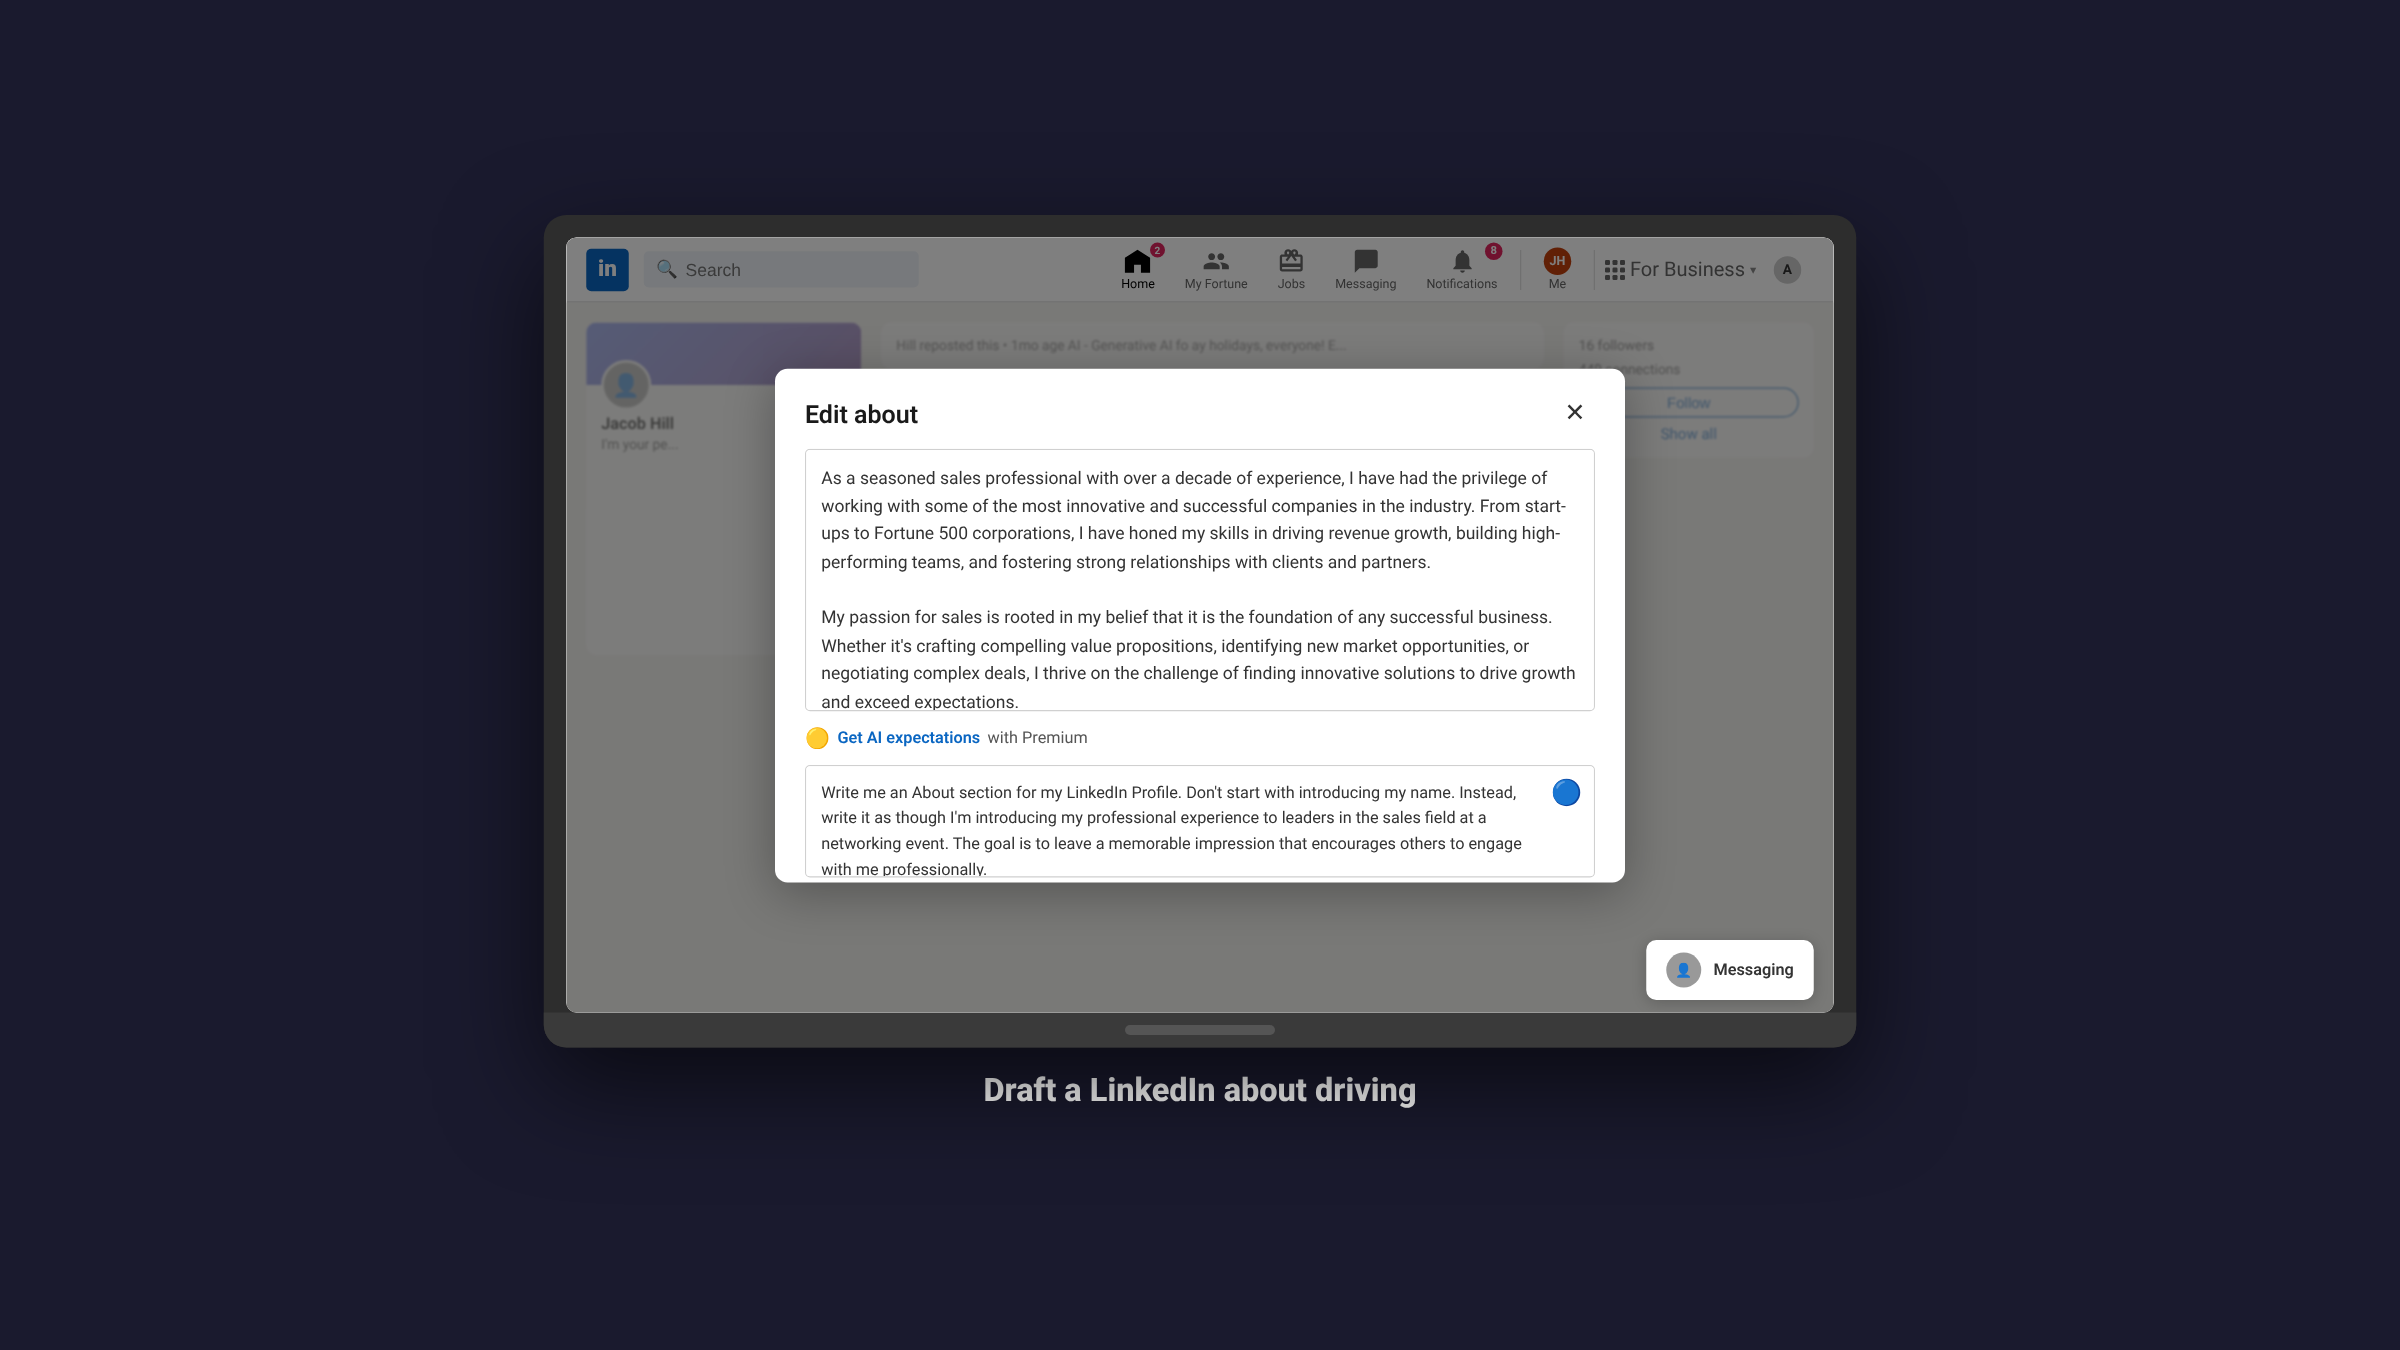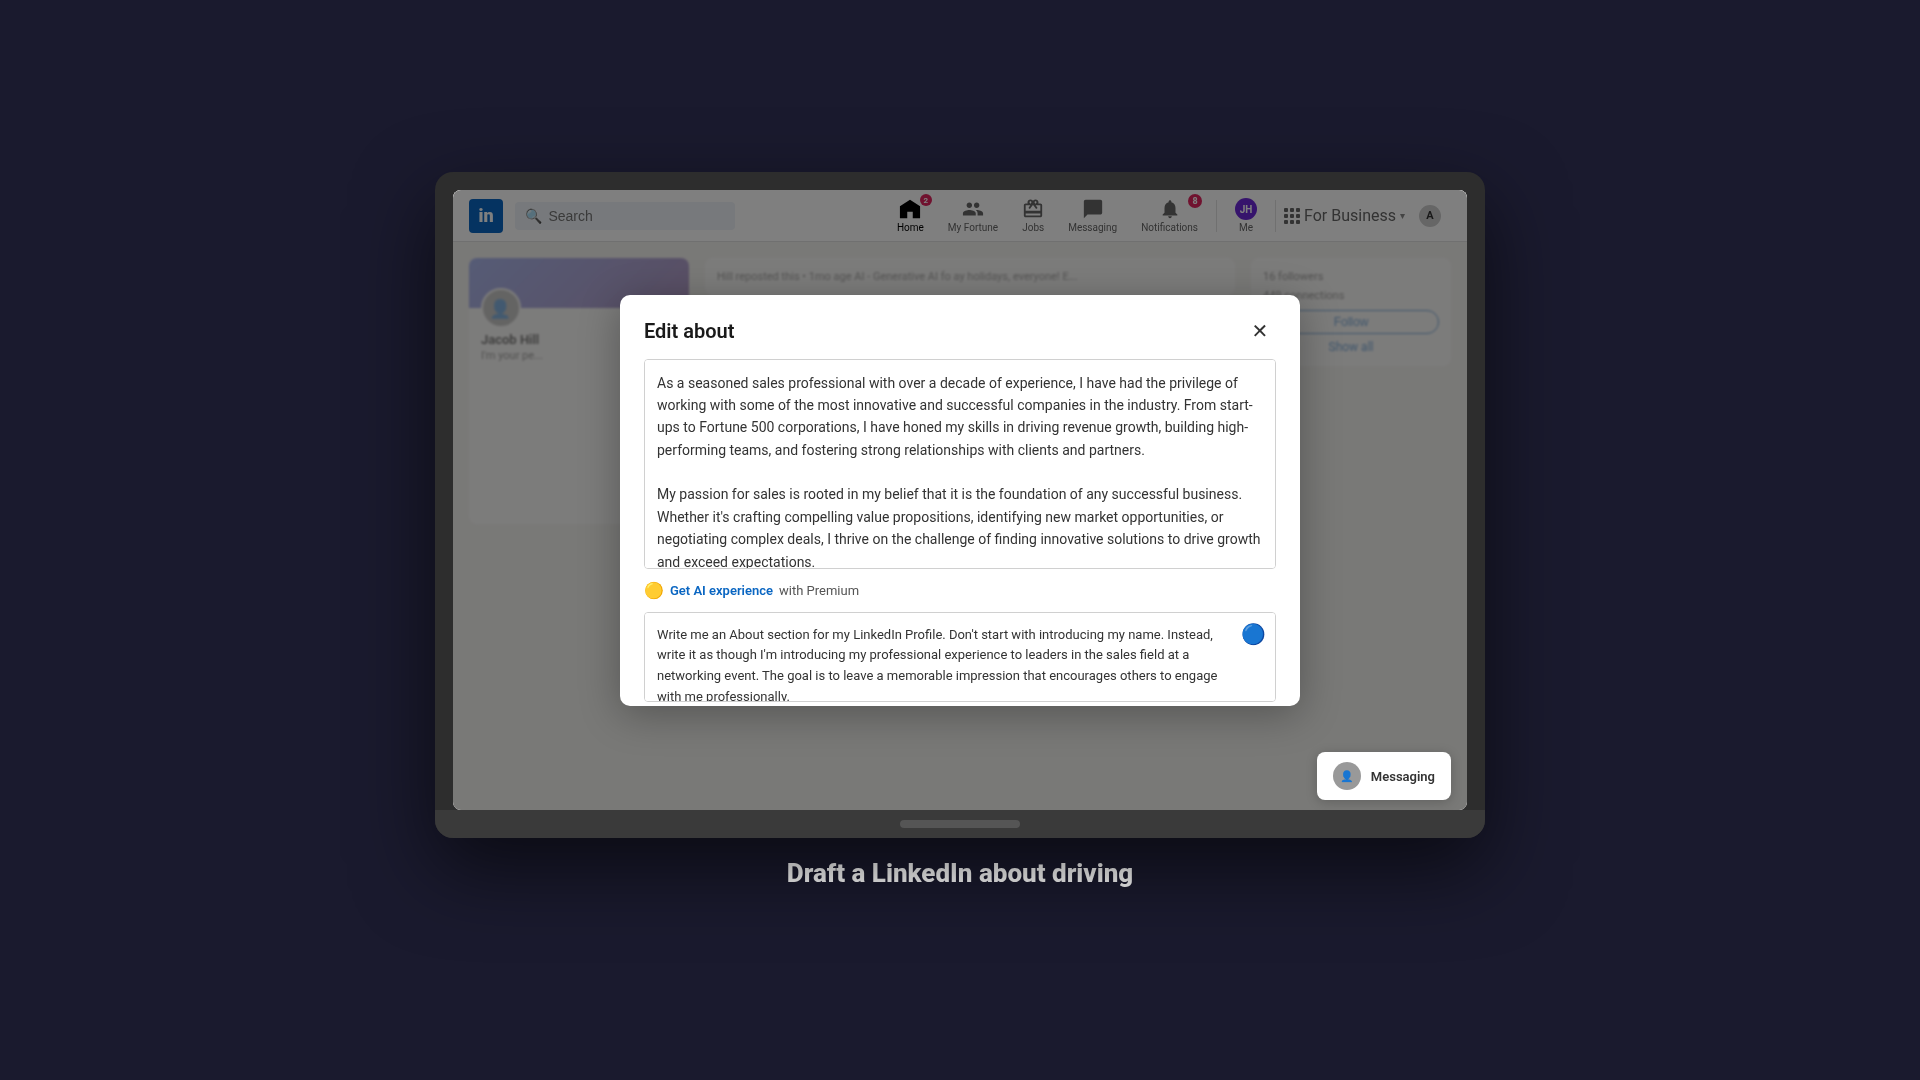--- a/index.html
+++ b/index.html
@@ -455,21 +455,21 @@
             <svg viewBox="0 0 24 24">
                 <path d="M12 22c1.1 0 2-.9 2-2h-4c0 1.1.9 2 2 2zm6-6v-5c0-3.07-1.64-5.64-4.5-6.32V4c0-.83-.67-1.5-1.5-1.5s-1.5.67-1.5 1.5v.68C7.63 5.36 6 7.92 6 11v5l-2 2v1h16v-1l-2-2z"></path>
               </svg>
             <span>Notifications</span>
             <div class="badge">8</div>
           </div>
 
           <div class="nav-divider"></div>
 
           <div class="nav-icon-item">
-            <div style="width:22px;height:22px;border-radius:50%;background:#6d28d9;display:flex;align-items:center;justify-content:center;color:white;font-size:10px;font-weight:bold;">JH</div>
+            <div style="width:22px;height:22px;border-radius:50%;background:#c2410c;display:flex;align-items:center;justify-content:center;color:white;font-size:10px;font-weight:bold;">JH</div>
             <span>Me</span>
           </div>
 
           <div class="nav-divider"></div>
 
           <div class="for-business-btn">
             <div style="display:grid;grid-template-columns:1fr 1fr 1fr;gap:2px;width:16px;">
               <div style="width:4px;height:4px;background:#666;border-radius:1px;"></div>
               <div style="width:4px;height:4px;background:#666;border-radius:1px;"></div>
               <div style="width:4px;height:4px;background:#666;border-radius:1px;"></div>
@@ -550,21 +550,21 @@
           <div class="modal-body">
 
             <textarea class="about-textarea" style="">As a seasoned sales professional with over a decade of experience, I have had the privilege of working with some of the most innovative and successful companies in the industry. From start-ups to Fortune 500 corporations, I have honed my skills in driving revenue growth, building high-performing teams, and fostering strong relationships with clients and partners.
 
 My passion for sales is rooted in my belief that it is the foundation of any successful business. Whether it's crafting compelling value propositions, identifying new market opportunities, or negotiating complex deals, I thrive on the challenge of finding innovative solutions to drive growth and exceed expectations.
 
 Throughout my career, I have been fortunate to work with a diverse range of clients across a variety of industries, including technology, healthcare, and financial services. I have helped companies of all sizes achieve their business goals...</textarea>
 
             <div class="ai-suggestion-row">
               <span class="ai-icon">🟡</span>
-              <a class="ai-link">Get AI experience</a>
+              <a class="ai-link">Get AI expectations</a>
               <span class="ai-suffix">with Premium</span>
             </div>
 
             <div class="prompt-textarea-wrapper">
               <textarea class="prompt-textarea" style="">Write me an About section for my LinkedIn Profile. Don't start with introducing my name. Instead, write it as though I'm introducing my professional experience to leaders in the sales field at a networking event. The goal is to leave a memorable impression that encourages others to engage with me professionally.</textarea>
               <span class="prompt-ai-icon">🔵</span>
             </div>
 
           </div>
 

